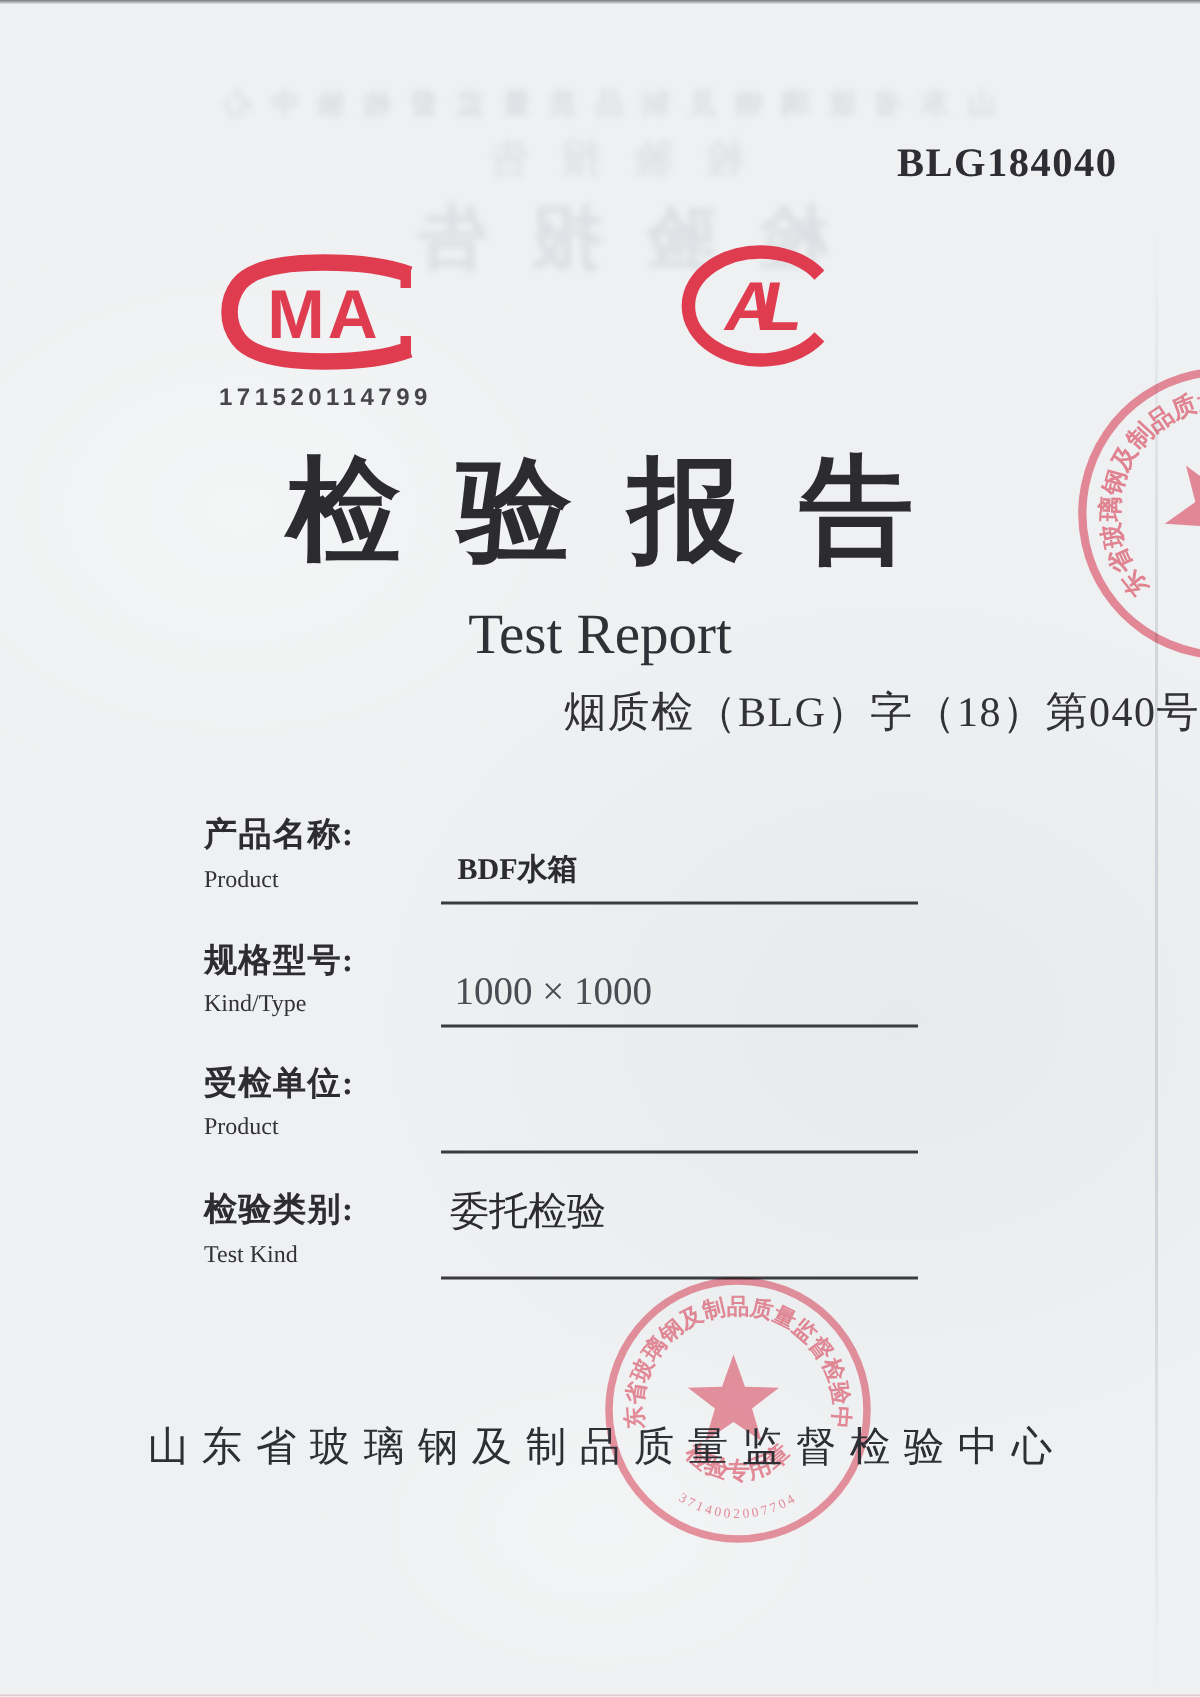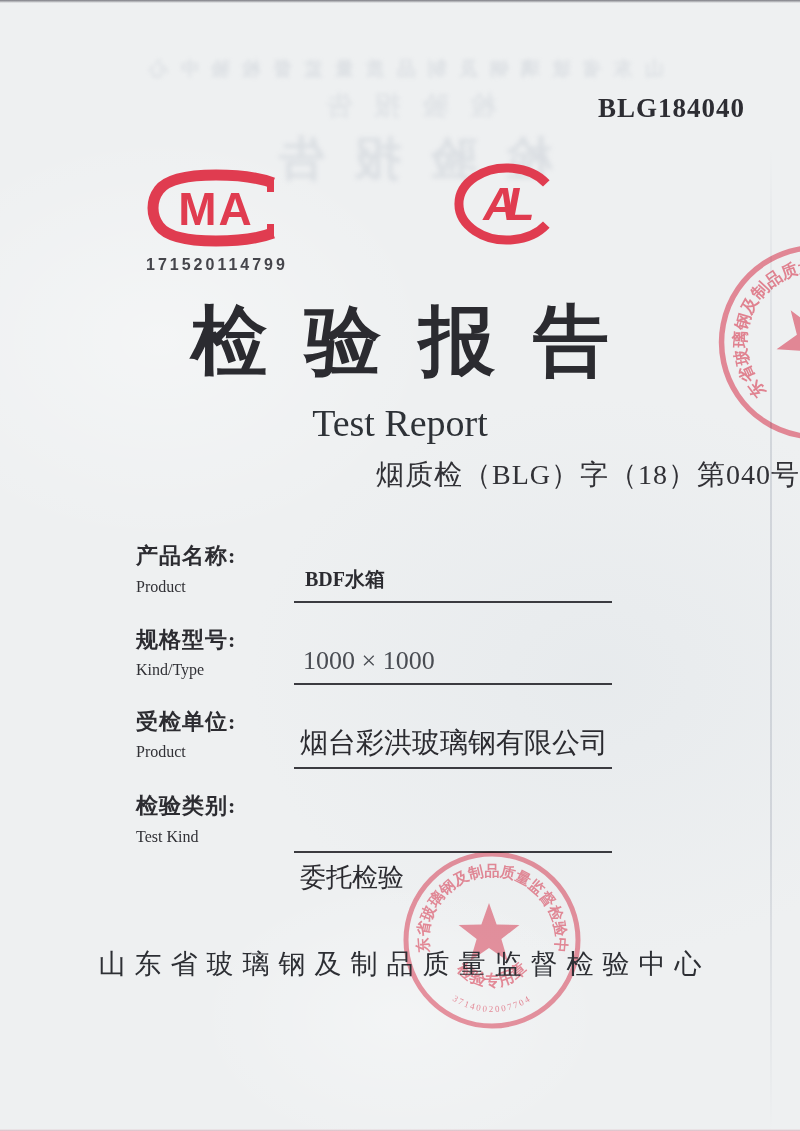--- a/index.html
+++ b/index.html
@@ -55,21 +55,21 @@
 
   .field-label-cn { position:absolute; left:136px; font-size:22px; font-weight:bold;
     color:#2c2c31; letter-spacing:1px;text-align:right; }
   .field-label-en { position:absolute; left:136px; font-size:16px; color:#313136;text-align:right; }
   .field-value { position:absolute; color:#2b2b30; }
   .field-line { position:absolute; left:294px; width:318px; height:2px; background:#3b3b40; }
 
   .v0 { left:305px; top:566px; font-size:20px; font-weight:bold; }
   .v1 { left:303px; top:646px; font-size:26px; color:#4a4d53; }
   .v2 { left:300px; top:724px; font-size:28px; }
-  .v3 { left:300px; top:860px; font-size:26px; }
+  .v3 { left:300px; top:790px; font-size:26px; }
 
   .footer-cn { position:absolute; top:946px; left:0; right:0; text-align:center;
     font-size:27px; color:#2d2f34; letter-spacing:9px; text-indent:9px; }
   .footer-en { position:absolute; top:981px; left:0; right:0; text-align:center;
     font-size:20px; font-weight:bold; color:#292b2f; }
 
   .stamp { position:absolute; mix-blend-mode: multiply; }
   .stamp-bottom { top:843px; left:392px; width:200px; height:200px; }
   .stamp-top { top:235px; left:708px; width:220px; height:220px; transform: rotate(-34deg); }
 </style>
@@ -114,21 +114,20 @@
   <div class="field-value v0">BDF水箱</div>
   <div class="field-line" style="top:601px"></div>
 
   <div class="field-label-cn" style="top:625px">规格型号:</div>
   <div class="field-label-en" style="top:661px">Kind/Type</div>
   <div class="field-value v1">1000 × 1000</div>
   <div class="field-line" style="top:683px"></div>
 
   <div class="field-label-cn" style="top:707px">受检单位:</div>
   <div class="field-label-en" style="top:743px">Product</div>
-  <div class="field-value v2">烟台彩洪玻璃钢有限公司</div>
   <div class="field-line" style="top:767px"></div>
 
   <div class="field-label-cn" style="top:791px">检验类别:</div>
   <div class="field-label-en" style="top:828px">Test Kind</div>
   <div class="field-value v3">委托检验</div>
   <div class="field-line" style="top:851px"></div>
 
   <svg class="stamp stamp-top" viewBox="0 0 200 200">
     <defs>
       <path id="arcTop2" d="M 37,108.1 A 64,64 0 1 1 163,108.1" fill="none"></path>

